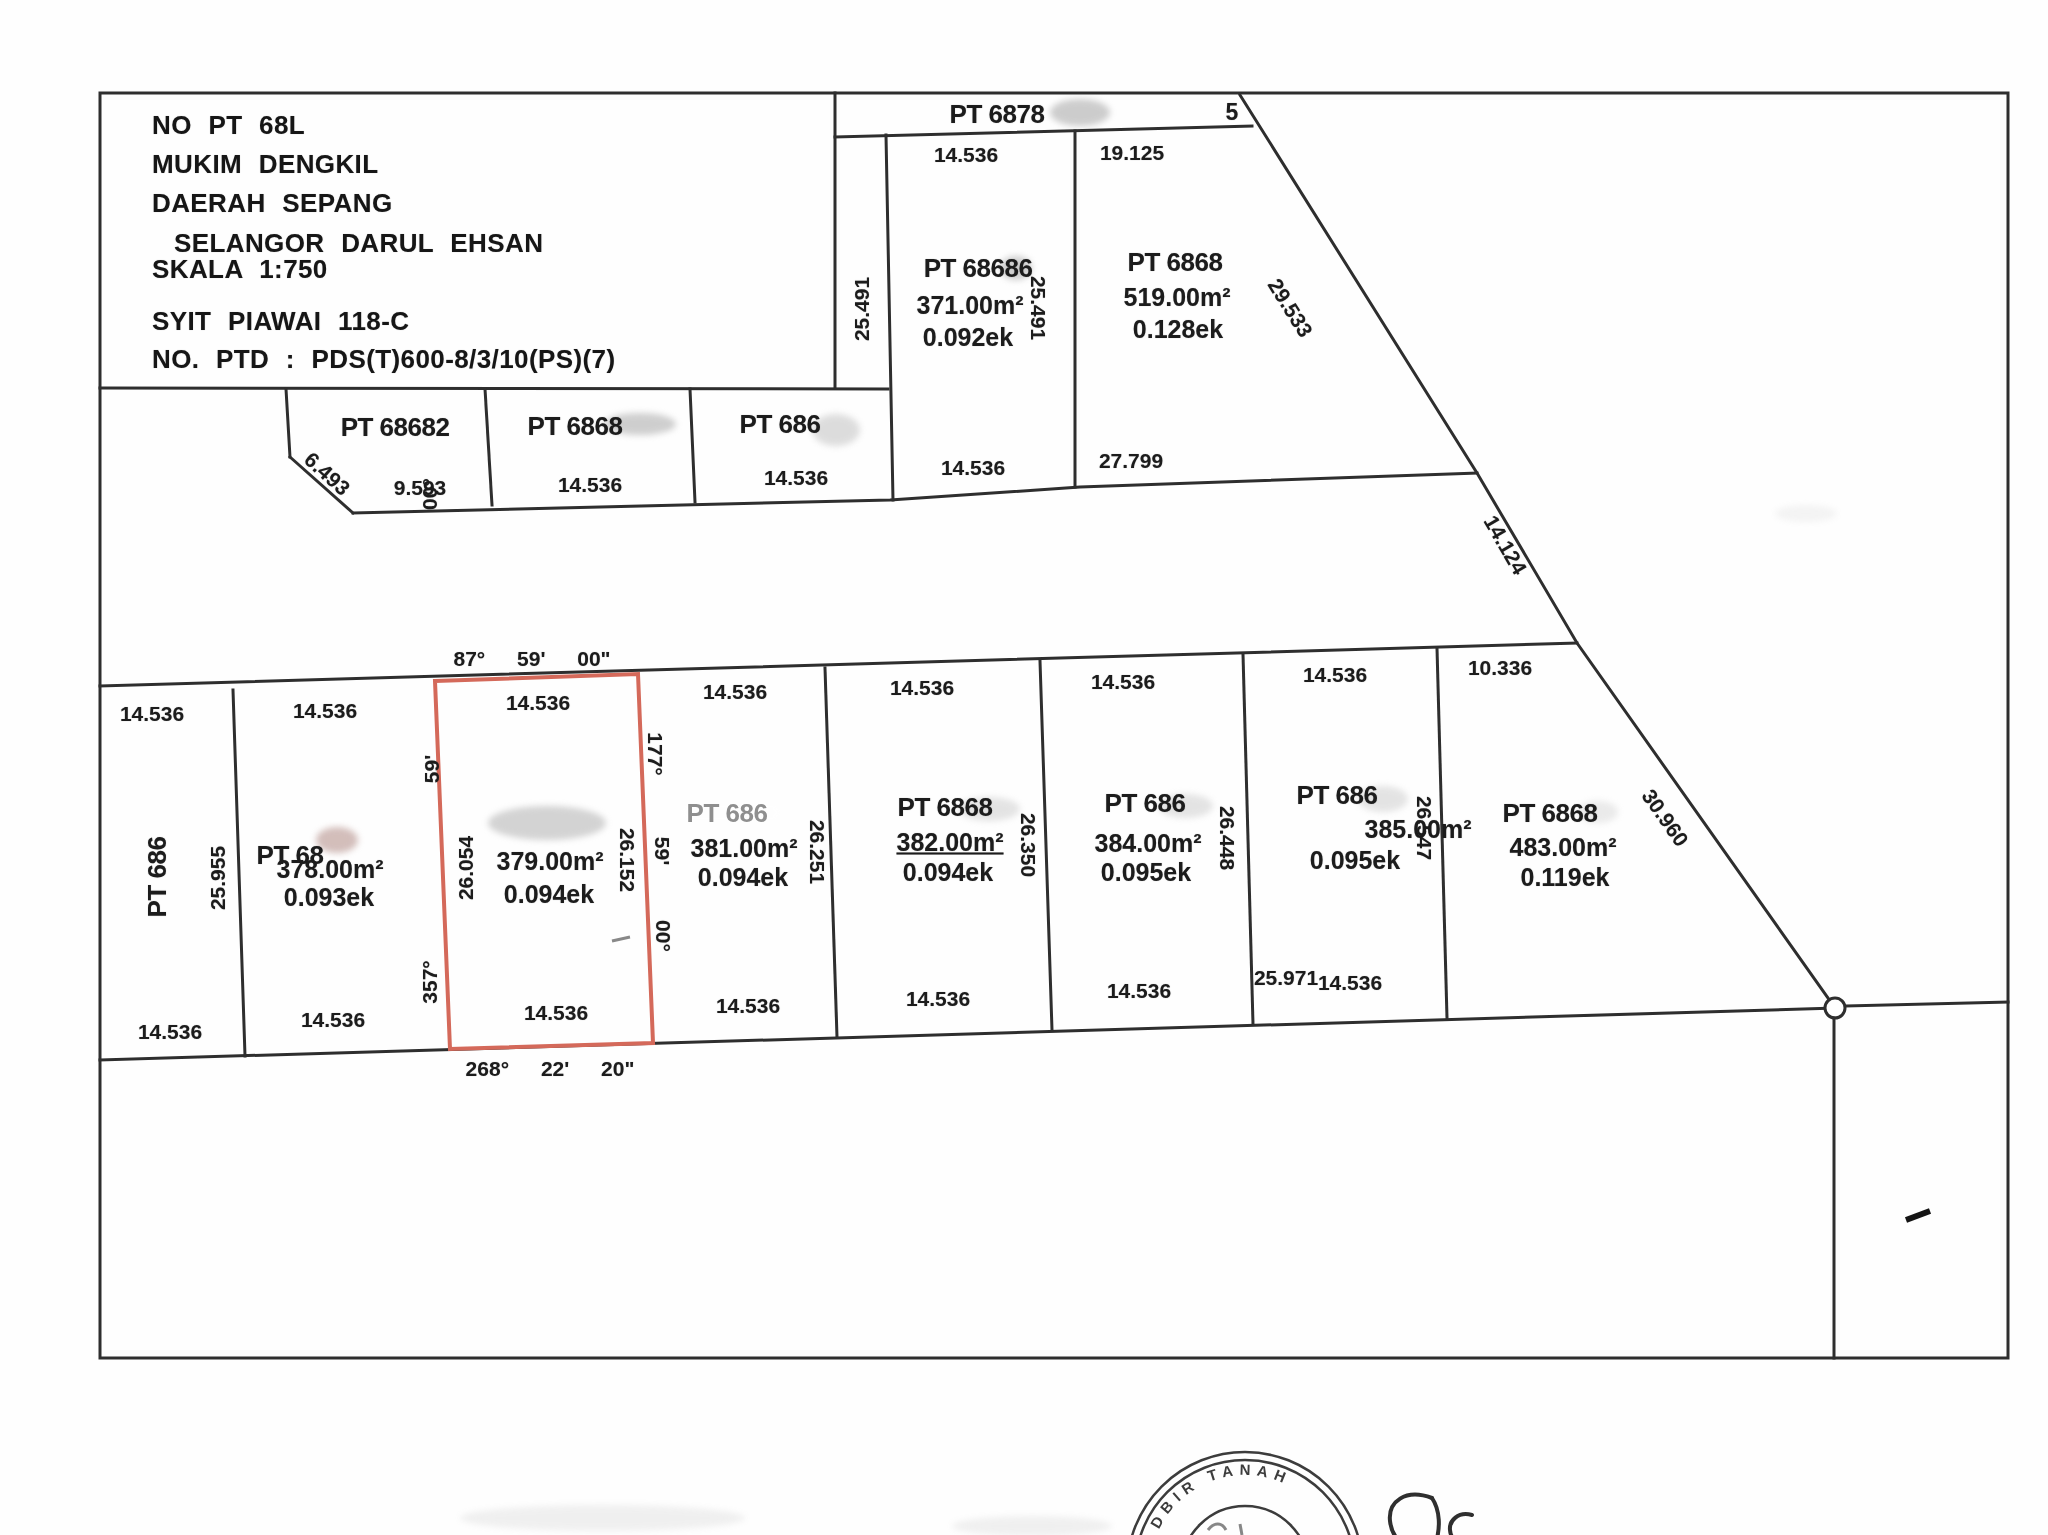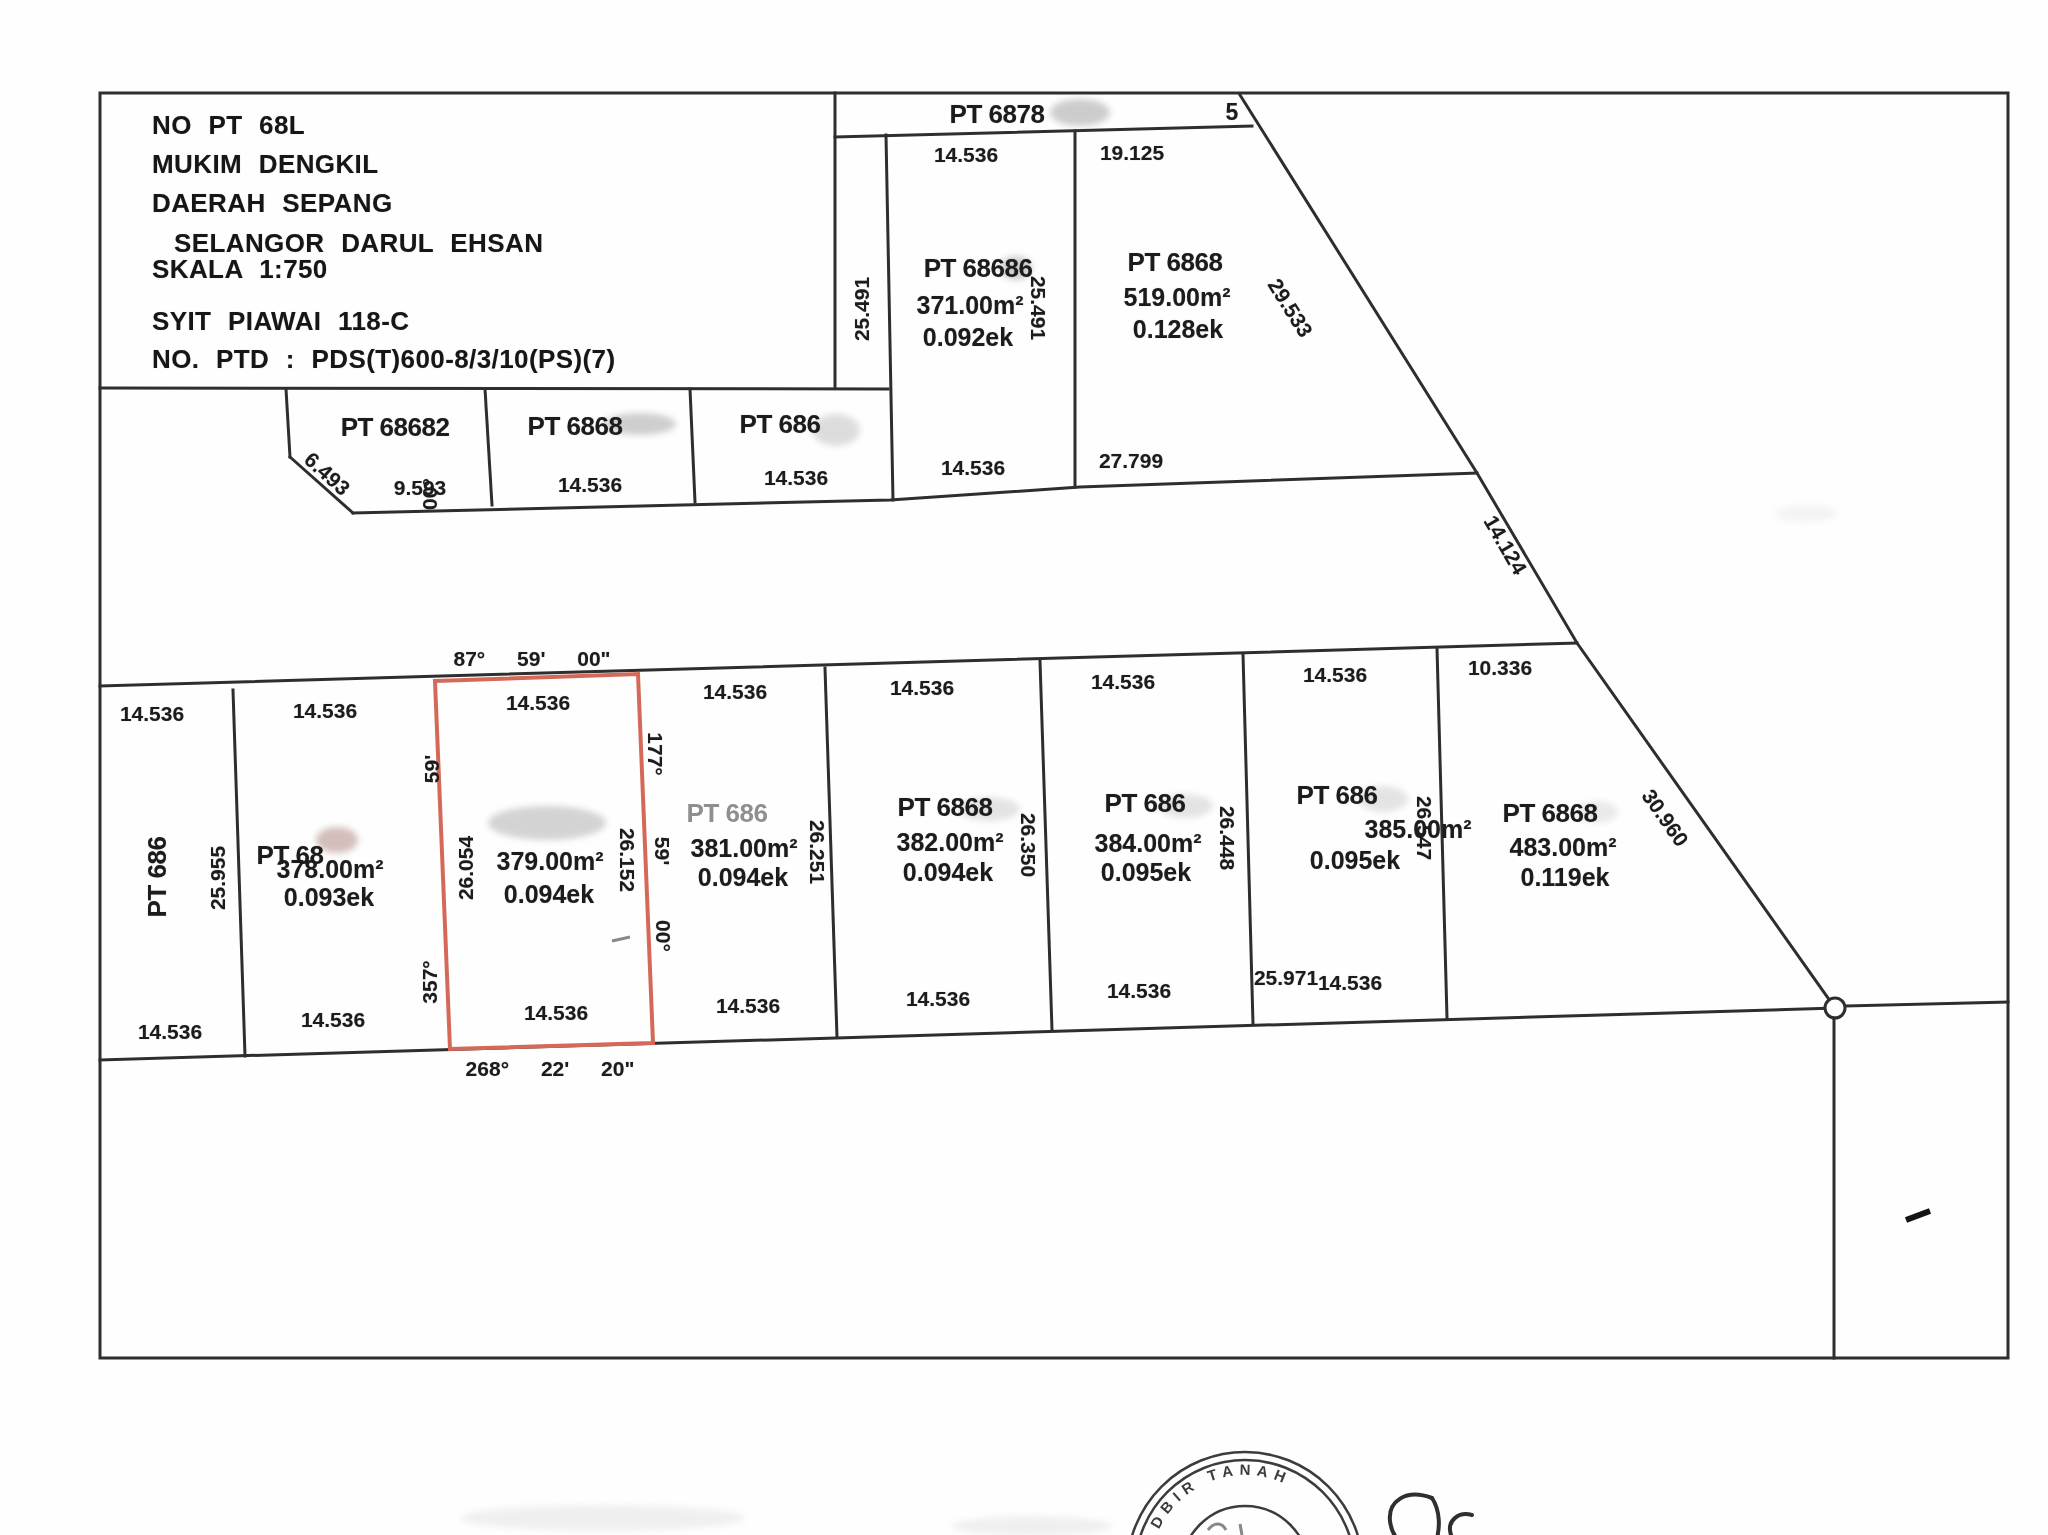--- a/index.html
+++ b/index.html
@@ -169,21 +169,21 @@
   <div class="lbl dim" style="left:556px;top:1013px;">14.536</div>
 
   <div class="lbl pt gray" style="left:727px;top:813px;">PT 686</div>
   <div class="lbl area" style="left:744px;top:848px;">381.00m²</div>
   <div class="lbl area" style="left:743px;top:877px;">0.094ek</div>
   <div class="lbl dim" style="left:735px;top:692px;">14.536</div>
   <div class="lbl dim" style="left:748px;top:1006px;">14.536</div>
   <div class="lbl dim r90" style="left:817px;top:852px;">26.251</div>
 
   <div class="lbl pt" style="left:945px;top:807px;">PT 6868</div>
-  <div class="lbl area" style="left:950px;top:842px;">382.00m²</div>
+  <div class="lbl area" style="left:950px;top:842px;text-decoration:underline;">382.00m²</div>
   <div class="lbl area" style="left:948px;top:872px;">0.094ek</div>
   <div class="lbl dim" style="left:922px;top:688px;">14.536</div>
   <div class="lbl dim" style="left:938px;top:999px;">14.536</div>
   <div class="lbl dim r90" style="left:1028px;top:845px;">26.350</div>
 
   <div class="lbl pt" style="left:1145px;top:803px;">PT 686</div>
   <div class="lbl area" style="left:1148px;top:843px;">384.00m²</div>
   <div class="lbl area" style="left:1146px;top:872px;">0.095ek</div>
   <div class="lbl dim" style="left:1123px;top:682px;">14.536</div>
   <div class="lbl dim" style="left:1139px;top:991px;">14.536</div>

